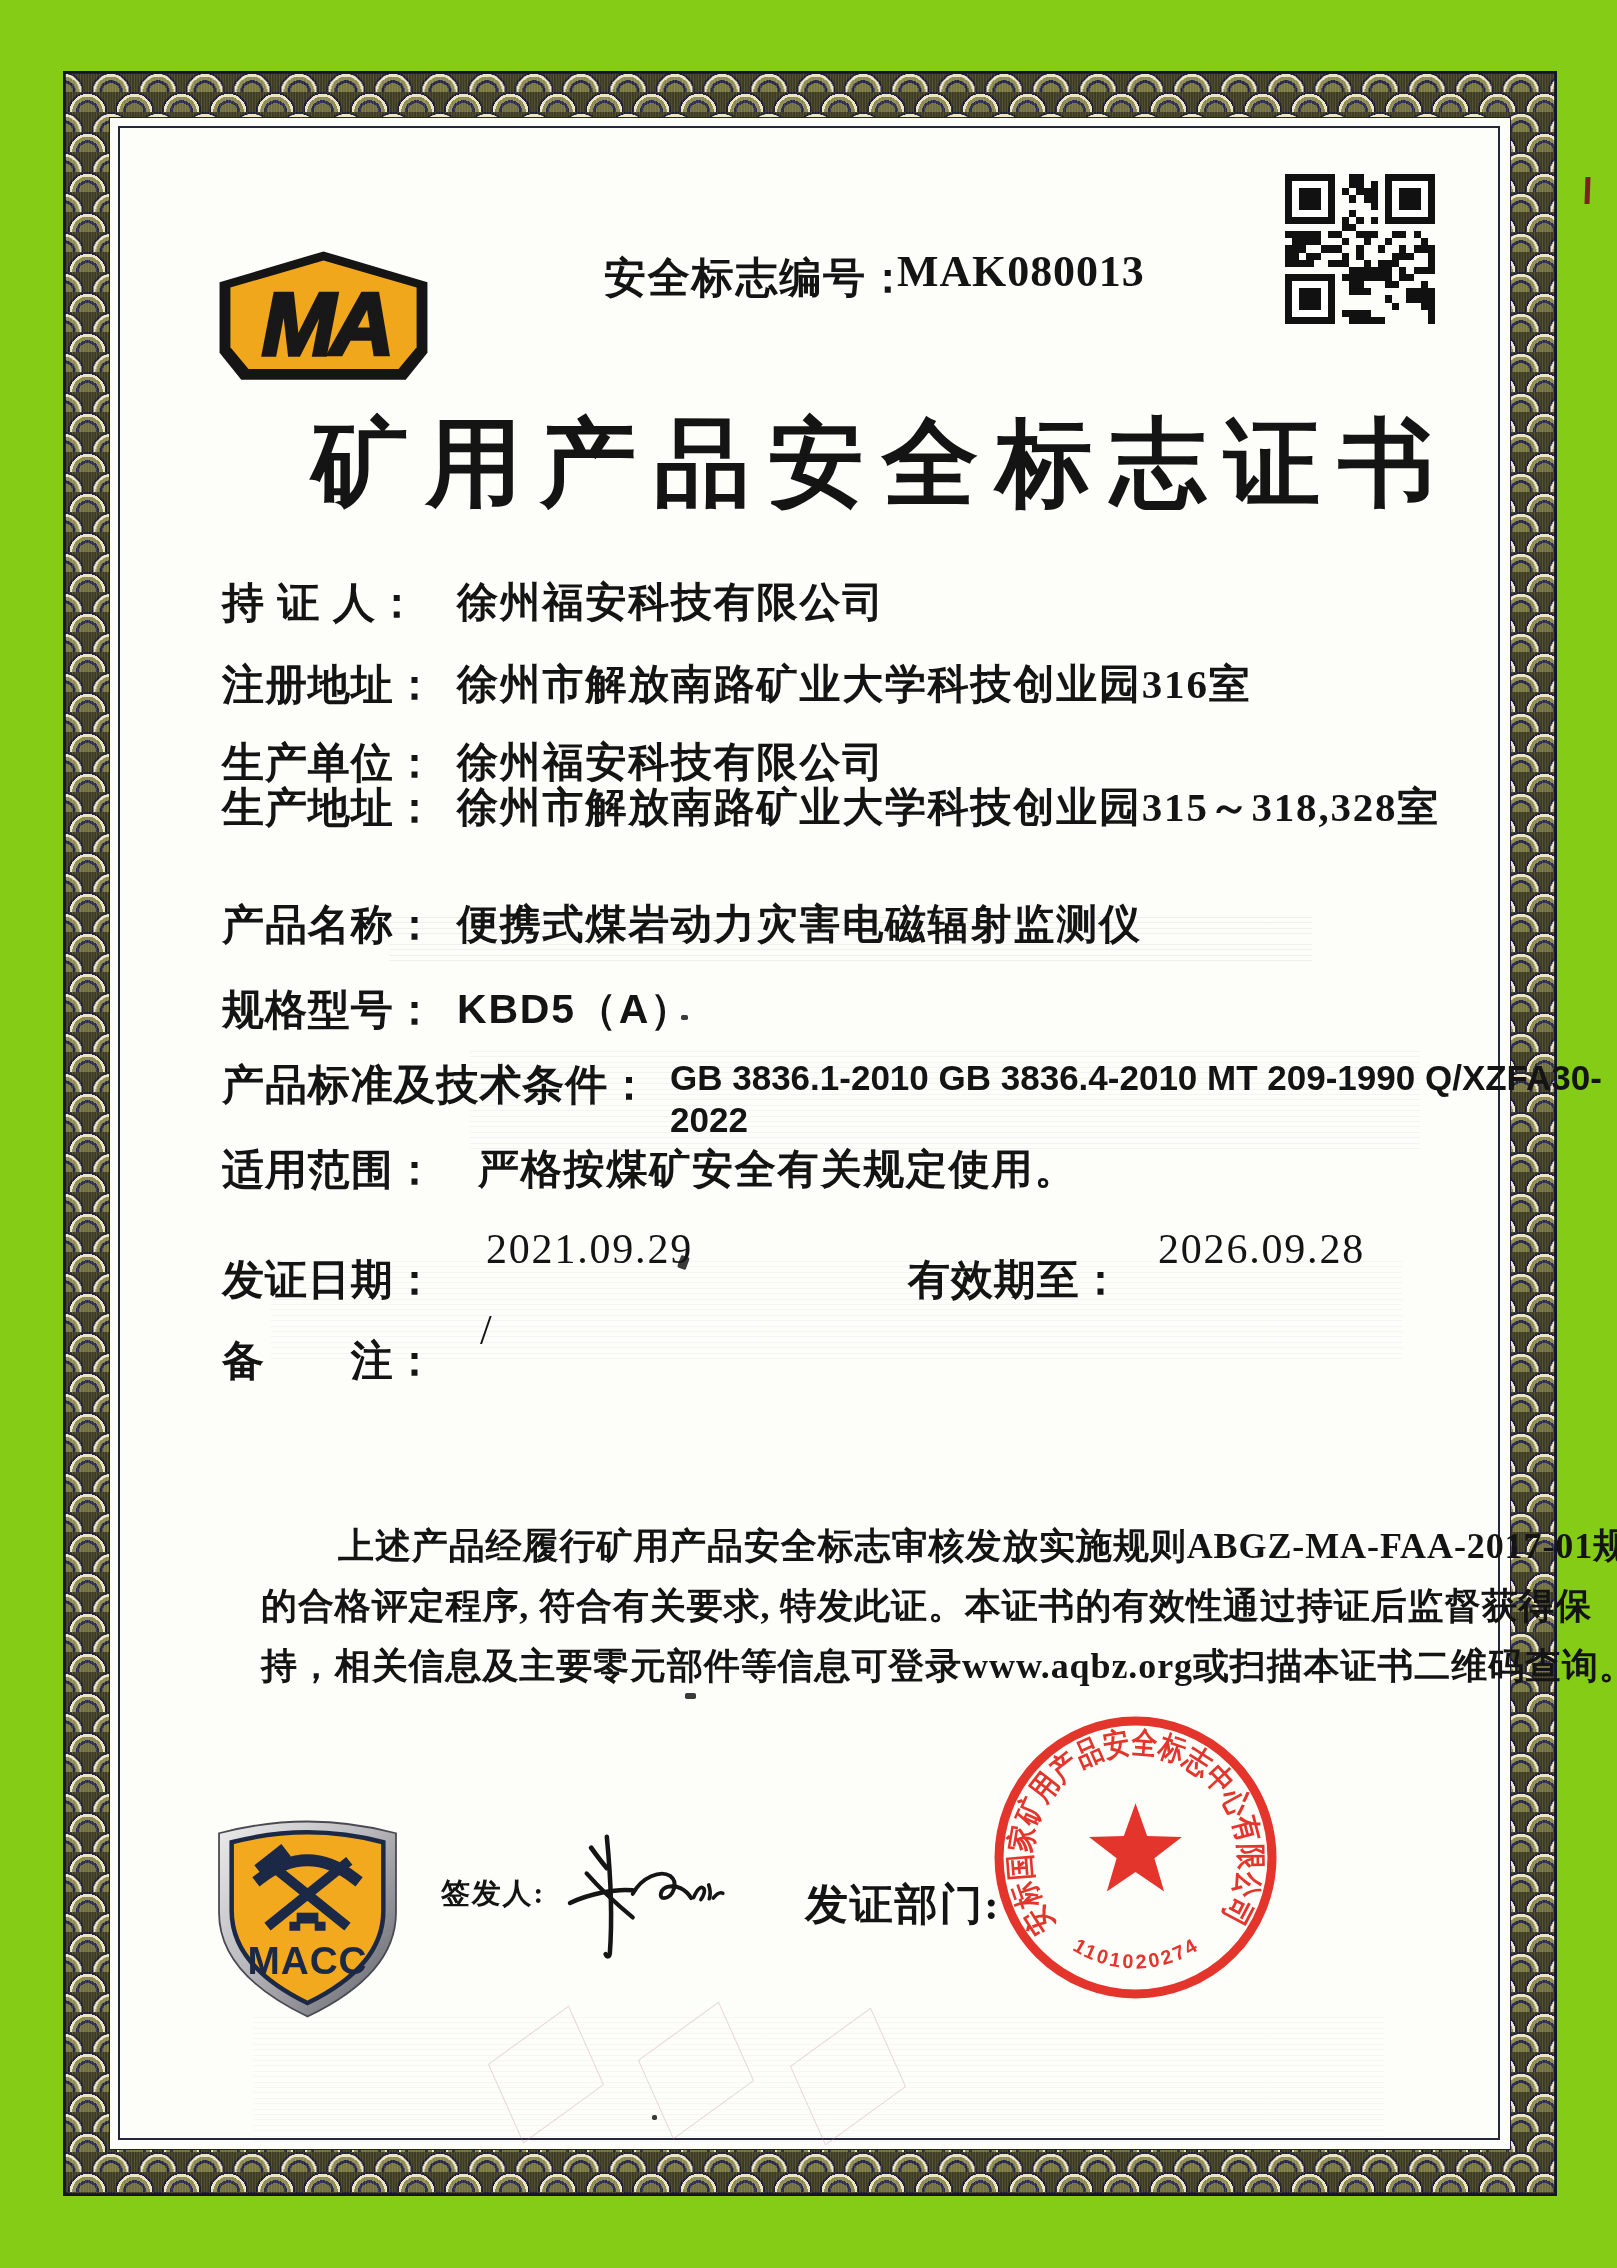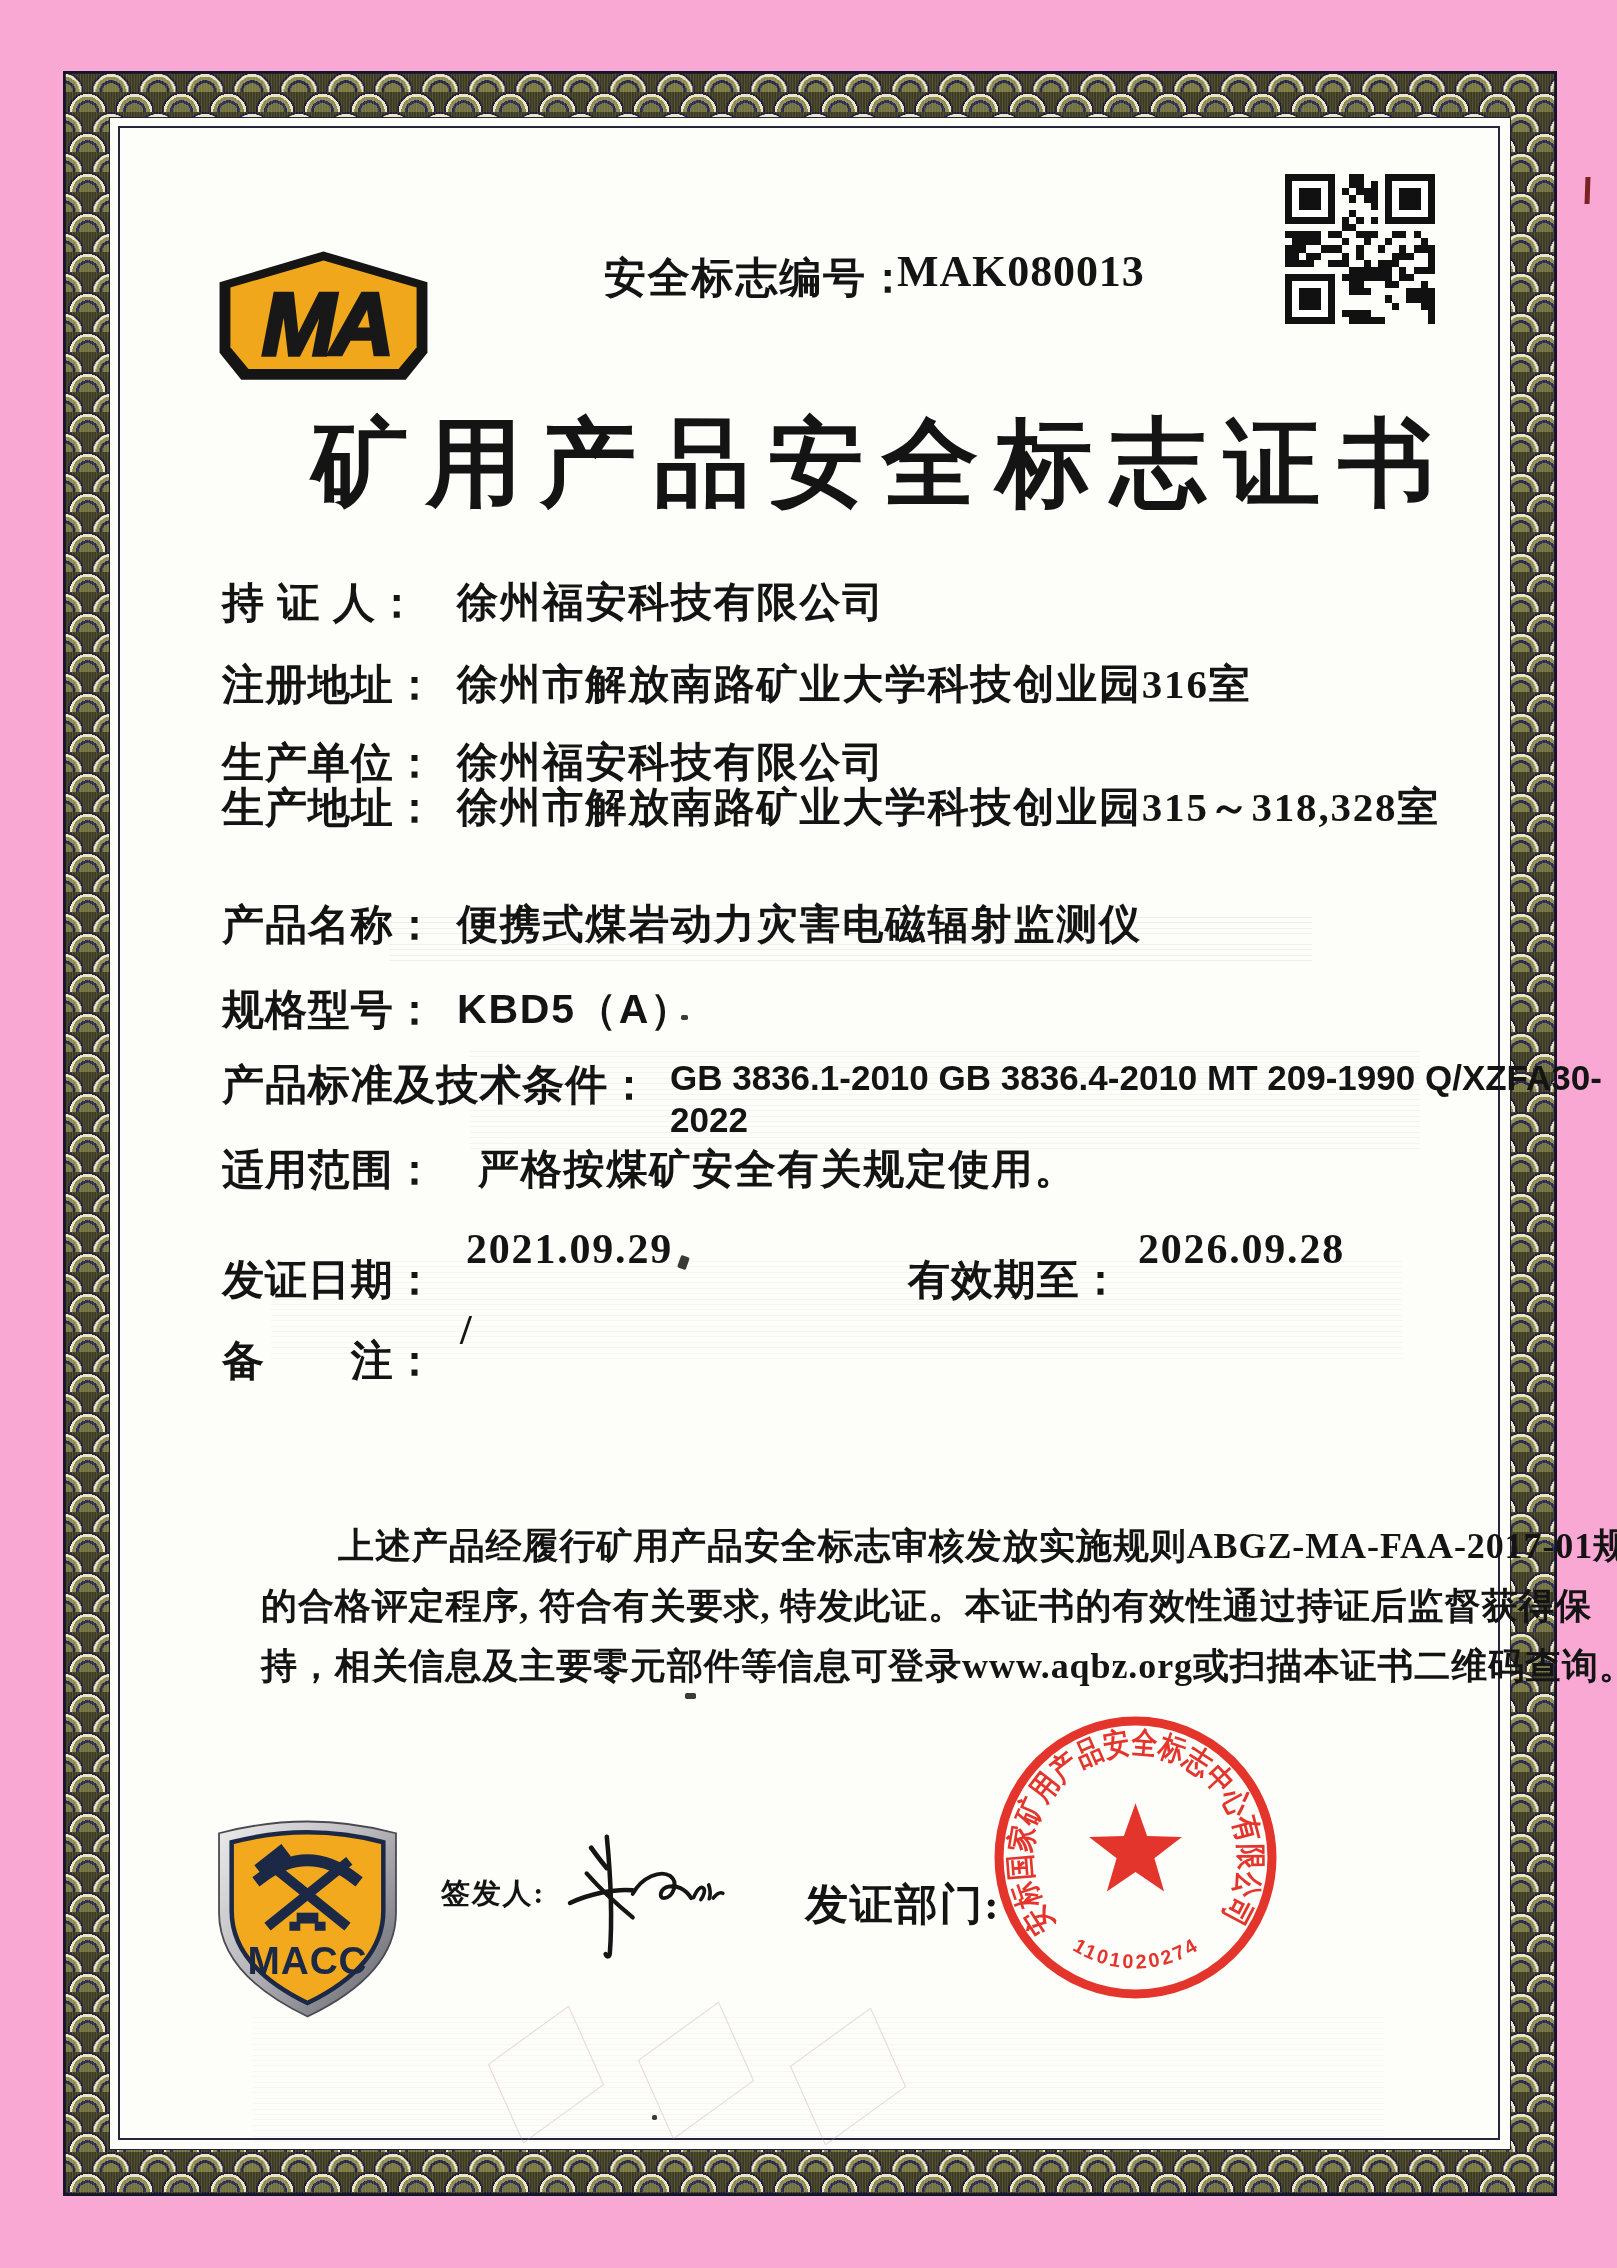--- a/index.html
+++ b/index.html
@@ -1,17 +1,17 @@
 <!DOCTYPE html>
 <html style="font-size:14.5px"><head>
 <meta charset="utf-8">
 <title>certificate</title>
 <style>
   html,body{margin:0;padding:0;background:#f4f4ef;}
-  .page{position:relative;width:1617px;height:2269px;background:#f9a8d4;overflow:hidden;
+  .page{position:relative;width:1617px;height:2269px;background:#84cc16;overflow:hidden;
         font-family:"Liberation Serif",serif;color:#141414;}
   
   .band{position:absolute;left:63px;top:71px;width:1494px;height:2125px;
         background-color:#3c3b22;border:1.8px solid #14142c;box-sizing:border-box;
         background-image:
           repeating-linear-gradient(90deg, rgba(236,228,194,.16) 0 0.9px, transparent 0.9px 2.7px),
           radial-gradient(circle 23.5px at 23.5px 40px,
             #6f6e3f 0 9px,#2a2a52 9px 11.8px,#8b8a52 11.8px 15.4px,
             #ece4c2 15.4px 18px,#1c1c38 18px 20px, transparent 20px),
           radial-gradient(circle 23.5px at 23.5px 40px,
@@ -36,21 +36,21 @@
   .row{position:absolute;left:222px;white-space:nowrap;}
   .row .lab{font-family:"Liberation Sans",sans-serif;font-weight:bold;font-size:42px;letter-spacing:0.9px;}
   .row .val{position:absolute;left:235px;top:0;font-weight:bold;font-size:41px;letter-spacing:1.8px;font-family:Liberation Serif, serif;}
   .r0{top:575px}.r1{top:657px}.r2{top:735px}.r3{top:780px}.r4{top:897px}.r5{top:982px}
   .r6{top:1057px}.r7{top:1142px}
   .val-sans{font-family:"Liberation Sans",sans-serif !important;}
   .r6 .val{left:448px;font-family:"Liberation Sans",sans-serif;font-size:35px;letter-spacing:0;line-height:42px;}
   .r7 .val{left:256px;}
   .dates{position:absolute;top:1225px;left:0;width:100%;}
   .d-lab{position:absolute;font-family:"Liberation Sans",sans-serif;font-weight:bold;font-size:42px;letter-spacing:0.9px;margin-top:27px;}
-  .d-val{position:absolute;font-weight:bold;font-size:42px;letter-spacing:1.8px;}
+  .d-val{position:absolute;font-weight:normal;font-size:42px;letter-spacing:1.8px;margin-left:20px;}
   .remark{top:1306px;}
   
   .stmt{position:absolute;font-weight:bold;font-size:36px;letter-spacing:0.9px;white-space:nowrap;}
   .s1{left:338px;top:1522px}.s2{left:261px;top:1582px}.s3{left:261px;top:1642px}
   
   .macc{position:absolute;left:210px;top:1806px;width:195px;height:217px;}
   .signer{position:absolute;left:441px;top:1874px;font-weight:bold;font-size:29px;letter-spacing:1.8px;}
   .sig{position:absolute;left:561px;top:1798px;width:217px;height:181px;}
   .dept{position:absolute;left:805px;top:1876px;font-weight:bold;font-size:43px;letter-spacing:1.8px;}
   .stamp{position:absolute;left:990px;top:1712px;width:291px;height:291px;opacity:.93;}

